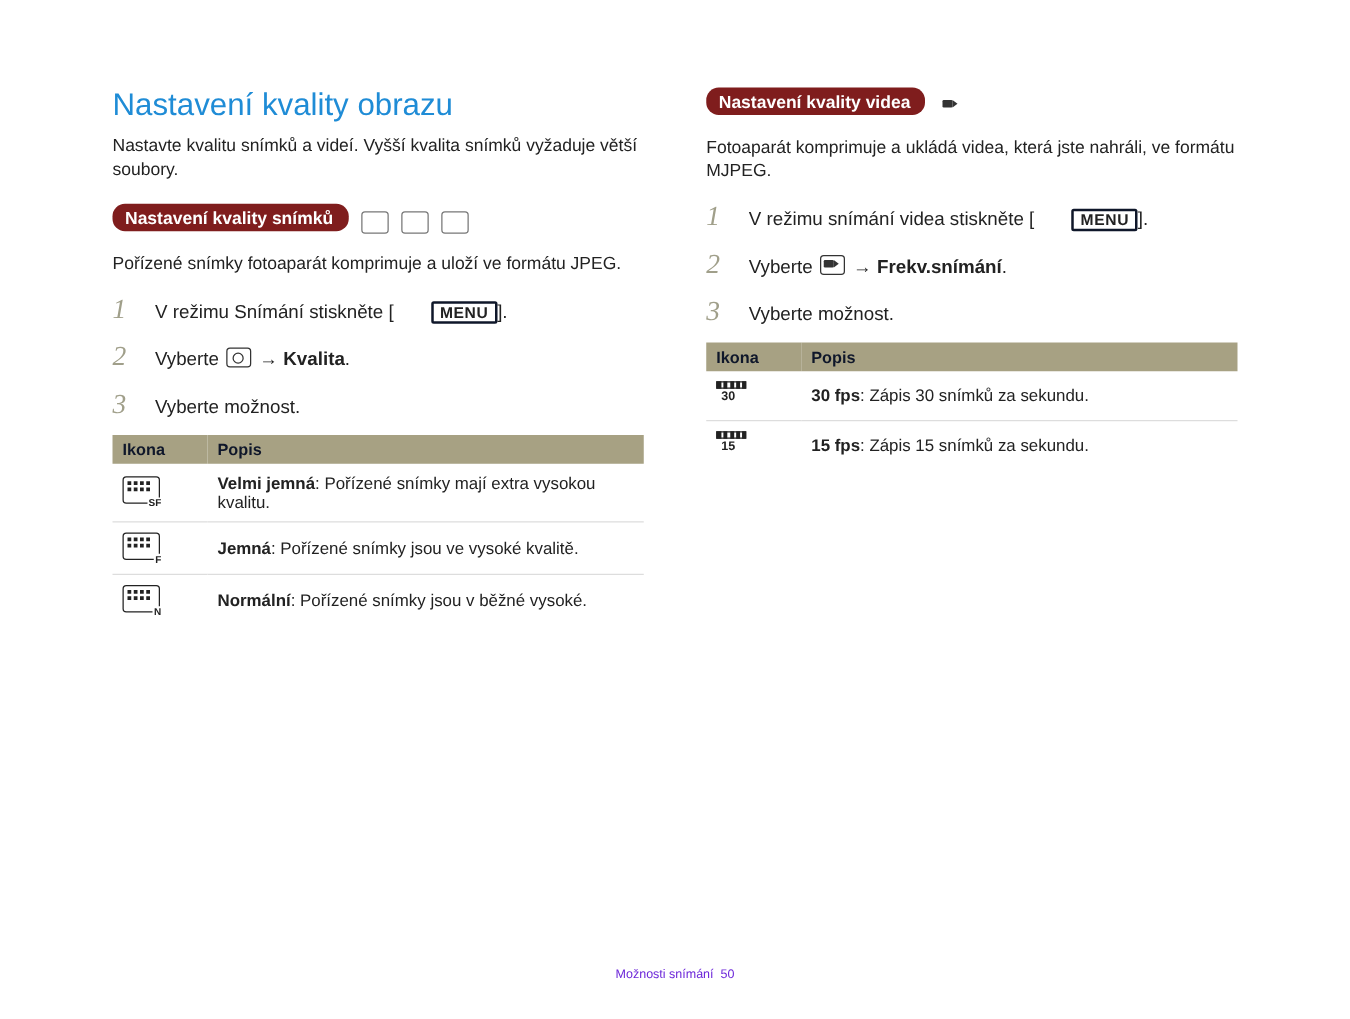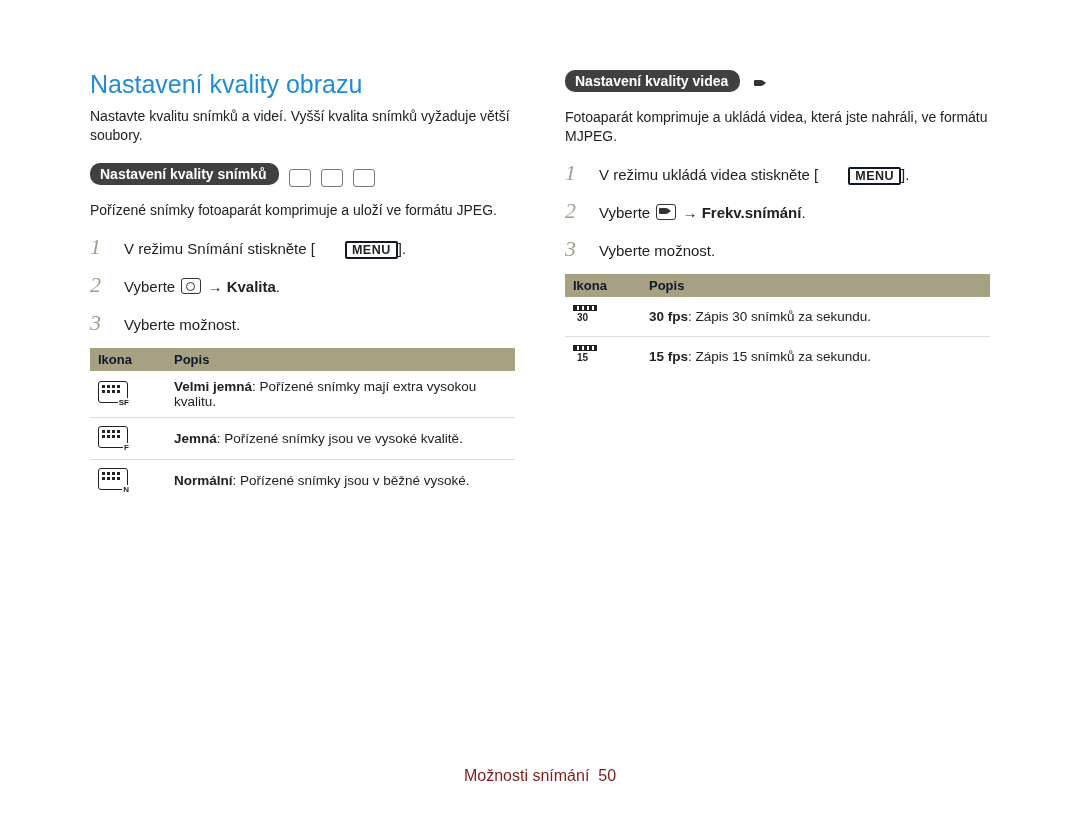--- a/index.html
+++ b/index.html
@@ -35,21 +35,21 @@
     font-size: 25px;
     margin: 0 0 8px 0;
   }
   .intro {
     font-size: 14px;
     line-height: 1.35;
     margin-bottom: 18px;
   }
   .pill {
     display: inline-block;
-    background: #404040;
+    background: #7f1d1d;
     color: #fff;
     font-size: 14px;
     font-weight: bold;
     padding: 3px 12px 3px 10px;
     border-radius: 10px;
     margin-bottom: 8px;
   }
   .pill-row {
     display: flex;
     align-items: center;
@@ -178,22 +178,22 @@
   }
   .fps-icon .n{
     position:absolute;left:4px;top:7px;font-size:10px;font-weight:bold;
   }
   .page-footer {
     position: absolute;
     bottom: 30px;
     left: 0;
     width: 100%;
     text-align: center;
-    font-size: 16px;
-    color: #7f1d1d;
+    font-size: 10px;
+    color: #6d28d9;
     margin-top: 20px;
   }
 </style>
 </head>
 <body>
 
 <div class="page">
 
   <div class="columns">
 
@@ -254,21 +254,21 @@
       <div class="pill-row">
         <span class="pill">Nastavení kvality videa</span>
         <span class="inline-icon vid" style="border:none;width:22px;height:16px;"></span>
       </div>
       <div class="sub">Fotoaparát komprimuje a ukládá videa, která jste nahráli, ve formátu MJPEG.</div>
 
       <ol class="steps">
         <li>
           <span class="step-num">1</span>
           <span>
-            <span>V režimu ukládá videa stiskněte [</span><span class="btn-label">MENU</span><span>].</span>
+            <span>V režimu snímání videa stiskněte [</span><span class="btn-label">MENU</span><span>].</span>
           </span>
         </li>
         <li>
           <span class="step-num">2</span>
           <span>
             <span>Vyberte </span><span class="inline-icon vid"></span><span> → </span><b>Frekv.snímání</b><span>.</span>
           </span>
         </li>
         <li>
           <span class="step-num">3</span>

